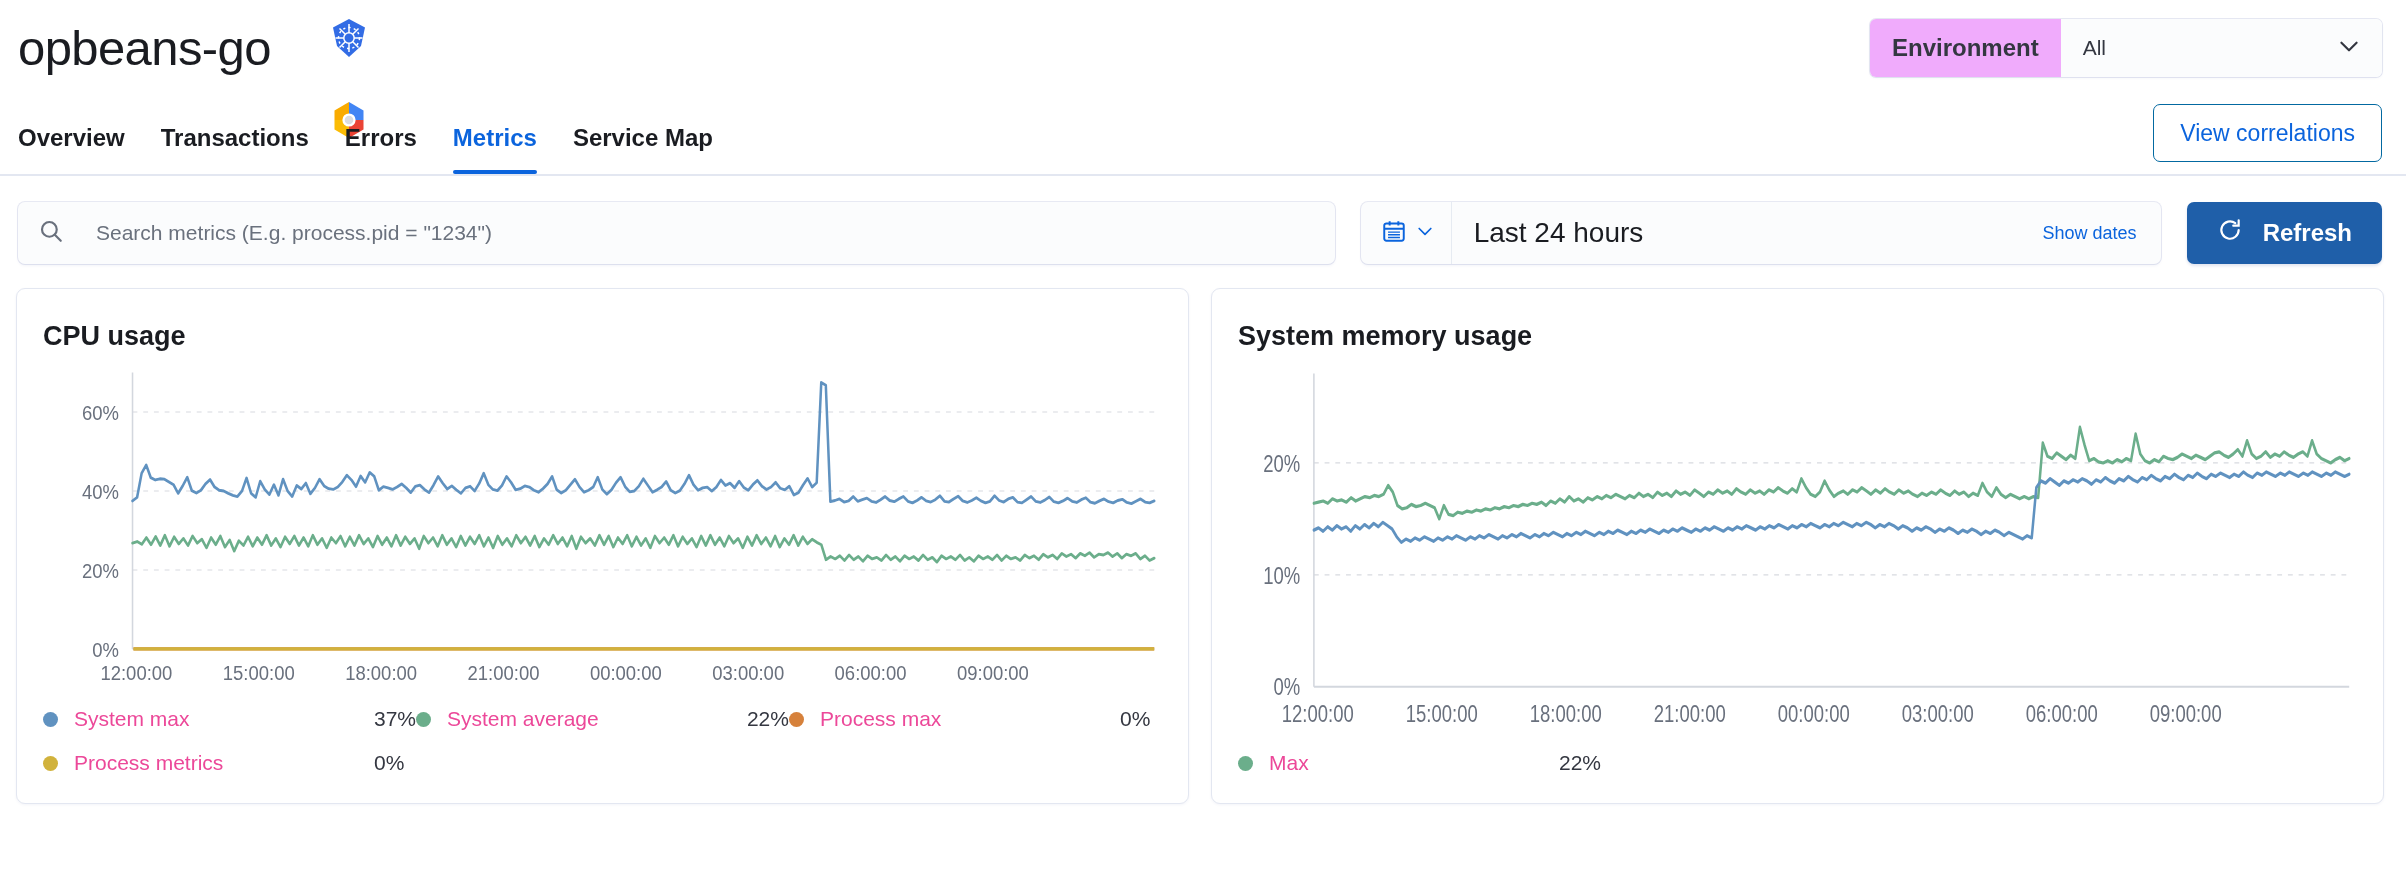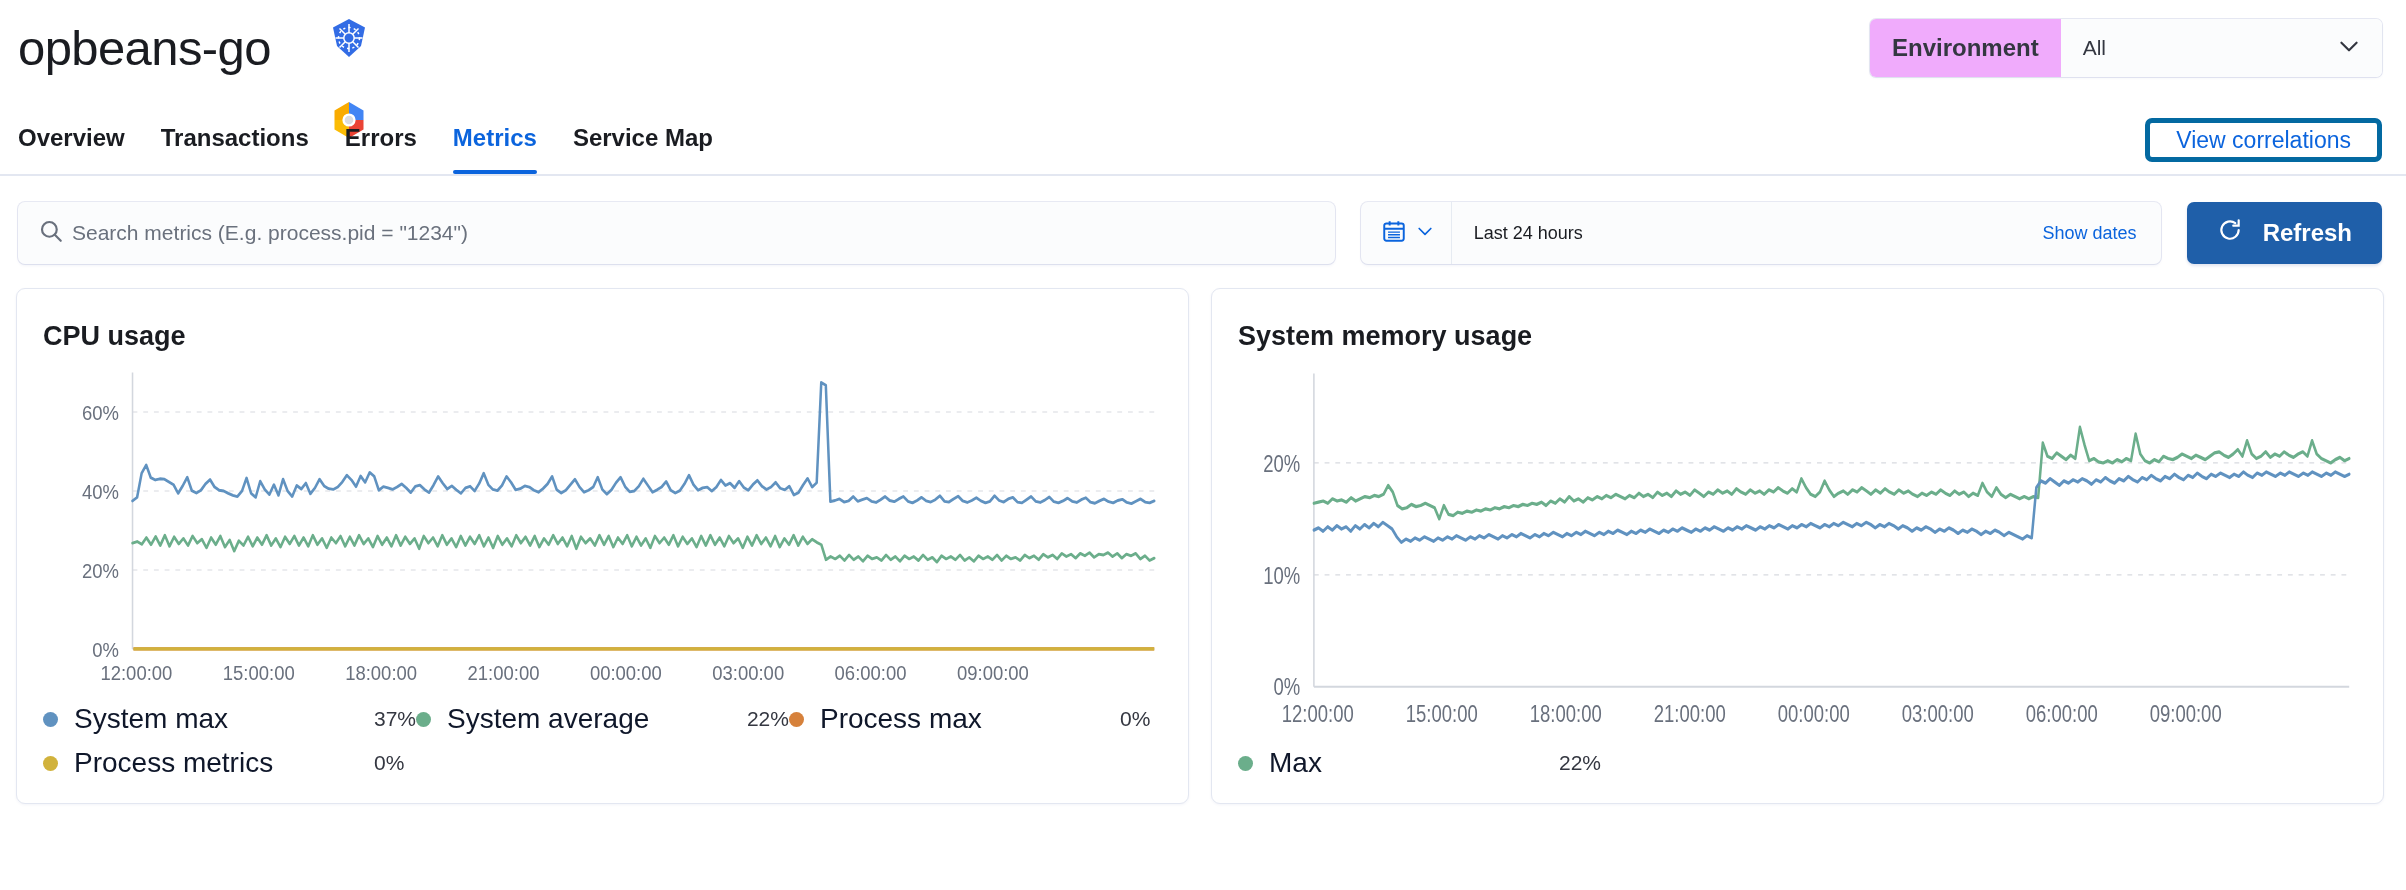--- a/index.html
+++ b/index.html
@@ -102,25 +102,25 @@
     position: absolute;
     left: 18px; right: 18px; bottom: 0;
     height: 4px;
     background: #0b64dd;
     border-radius: 2px;
   }
   .tab.active:first-child::after { left: 0; }
   .tabbar-spacer { flex: 1 1 auto; }
   .view-correlations {
     margin-bottom: 12px;
-    height: 44px;
+    height: 58px;
     padding: 0 26px;
     display: flex;
     align-items: center;
-    border: 5px solid #0369a1;
+    border: 1px solid #0369a1;
     border-radius: 7px;
     background: #ffffff;
     color: #0b64dd;
     font-size: 23px;
     white-space: nowrap;
     cursor: pointer;
   }
 
   
   .toolbar {
@@ -128,21 +128,21 @@
     align-items: center;
     gap: 26px;
     padding: 26px 24px 24px 18px;
     background: #ffffff;
   }
   .searchbox {
     flex: 1 1 auto;
     height: 62px;
     display: flex;
     align-items: center;
-    gap: 8px;
+    gap: 32px;
     padding: 0 20px;
     background: #fbfcfd;
     border-radius: 7px;
     box-shadow: 0 0 0 1px rgba(17,43,134,0.10), 0 2px 3px rgba(17,43,134,0.05);
   }
   .search-icon { flex: 0 0 auto; color: #69707d; }
   .search-placeholder {
     font-size: 21px;
     color: #6a717d;
     white-space: nowrap;
@@ -165,21 +165,21 @@
     padding: 0 16px 0 20px;
     height: 100%;
     color: #0b64dd;
     border-right: 1px solid #e6ebf2;
   }
   .dp-range {
     flex: 1 1 auto;
     display: flex;
     align-items: center;
     padding-left: 22px;
-    font-size: 18px;
+    font-size: 28px;
     color: #1a1c21;
     white-space: nowrap;
   }
   .dp-showdates {
     padding: 0 24px 0 12px;
     font-size: 18px;
     color: #0b64dd;
     white-space: nowrap;
     cursor: pointer;
   }
@@ -243,22 +243,22 @@
     height: 44px;
     white-space: nowrap;
   }
   .legend-dot {
     width: 15px; height: 15px;
     border-radius: 50%;
     flex: 0 0 auto;
     margin-right: 16px;
   }
   .legend-label {
-    font-size: 28px;
-    color: #0f172a;
+    font-size: 21px;
+    color: #ec4899;
   }
   .legend-value {
     font-size: 21px;
     color: #343741;
     text-align: right;
   }
   
   .legend.cpu .legend-item { width: 33.333%; }
   .legend.cpu .legend-label { width: 300px; }
   

